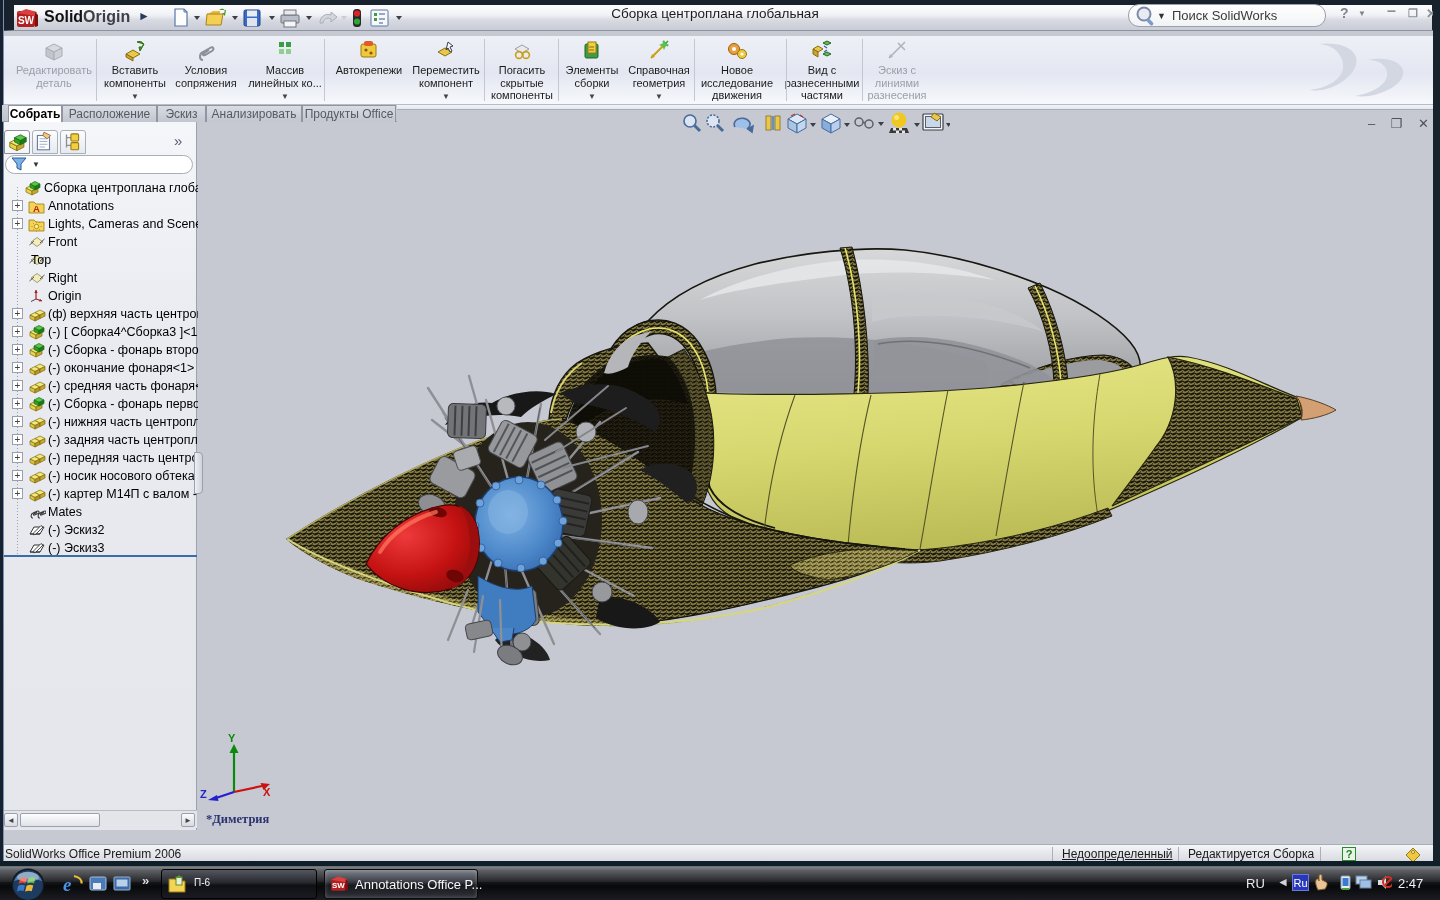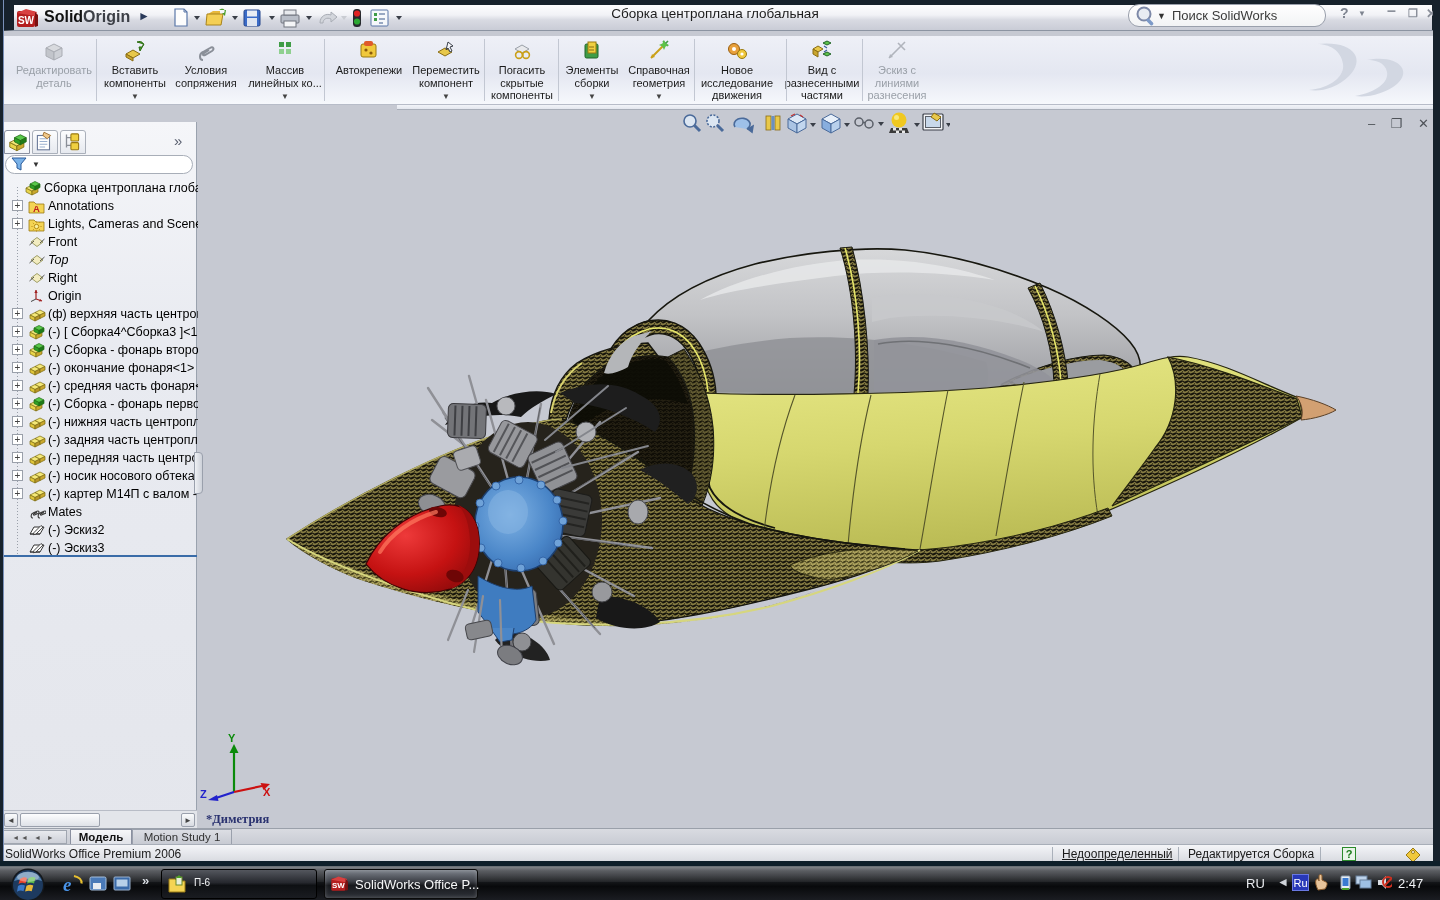--- a/index.html
+++ b/index.html
@@ -208,20 +208,27 @@
   </div>
   <div class="cmdsep" style="left:94px;"></div>
   <div class="cmdsep" style="left:322px;"></div>
   <div class="cmdsep" style="left:482px;"></div>
   <div class="cmdsep" style="left:556px;"></div>
   <div class="cmdsep" style="left:692px;"></div>
   <div class="cmdsep" style="left:784px;"></div>
   <div class="cmdsep" style="left:860px;"></div>
 </div>
 
+<div id="tabrow">
+  <div class="rtab active" style="left:6px;width:54px;">Собрать</div>
+  <div class="rtab" style="left:60px;width:95px;">Расположение</div>
+  <div class="rtab" style="left:155px;width:49px;">Эскиз</div>
+  <div class="rtab" style="left:204px;width:96px;">Анализировать</div>
+  <div class="rtab" style="left:300px;width:94px;">Продукты Office</div>
+</div>
 
 <svg width="0" height="0" style="position:absolute;">
       <defs>
   <g id="i-asm">
           <path d="M2 8 L8 11 L8 15 L2 12 Z" fill="#e8d44a" stroke="#7a6a10" stroke-width=".7"></path>
           <path d="M2 8 L8 5 L14 8 L8 11 Z" fill="#f4e878" stroke="#7a6a10" stroke-width=".7"></path>
           <path d="M8 11 L14 8 L14 12 L8 15 Z" fill="#caa82e" stroke="#7a6a10" stroke-width=".7"></path>
           <path d="M6 4 L11 1.5 L16 4 L11 6.5 Z" fill="#58c84a" stroke="#1e6a14" stroke-width=".7"></path>
           <path d="M6 4 L11 6.5 L11 10 L6 7.5 Z" fill="#2ea026" stroke="#1e6a14" stroke-width=".7"></path>
           <path d="M11 6.5 L16 4 L16 7.5 L11 10 Z" fill="#1e7a18" stroke="#1e6a14" stroke-width=".7"></path>
@@ -310,21 +317,21 @@
 <div class="ti" style="top:56px;left:0;width:195px;">
           <svg class="abs" style="left:26px;top:1px;" width="18" height="16" viewBox="0 0 18 16">
             <use href="#i-plane"></use>
           </svg>
           <span class="abs" style="left:46px;top:2px;">Front</span>
         </div>
 <div class="ti" style="top:74px;left:0;width:195px;">
           <svg class="abs" style="left:26px;top:1px;" width="18" height="16" viewBox="0 0 18 16">
             <use href="#i-plane"></use>
           </svg>
-          <span class="abs" style="left:46px;top:2px;font-style:italic;">Top</span>
+          <span class="abs" style="left:29px;top:2px;">Top</span>
         </div>
 <div class="ti" style="top:92px;left:0;width:195px;">
           <svg class="abs" style="left:26px;top:1px;" width="18" height="16" viewBox="0 0 18 16">
             <use href="#i-plane"></use>
           </svg>
           <span class="abs" style="left:46px;top:2px;">Right</span>
         </div>
 <div class="ti" style="top:110px;left:0;width:195px;">
           <svg class="abs" style="left:26px;top:1px;" width="18" height="16" viewBox="0 0 18 16">
             <use href="#i-origin"></use>
@@ -713,25 +720,20 @@
       </g>
 </svg>
 
 <div class="abs" style="left:1368px;top:116px;font-size:13px;color:#4e5258;letter-spacing:6px;">– ❐ ✕</div>
 <div id="hscroll">
   <div class="abs" style="left:2px;top:2px;width:14px;height:14px;background:linear-gradient(#fafbfc,#d8dbe2);border:1px solid #9aa0ac;border-radius:2px;font-size:8px;text-align:center;line-height:13px;color:#444;">◄</div>
   <div class="abs" style="left:18px;top:2px;width:80px;height:14px;background:linear-gradient(#fdfdfe,#dfe2e8);border:1px solid #9aa0ac;border-radius:2px;"></div>
 
   <div class="abs" style="left:179px;top:2px;width:14px;height:14px;background:linear-gradient(#fafbfc,#d8dbe2);border:1px solid #9aa0ac;border-radius:2px;font-size:8px;text-align:center;line-height:13px;color:#444;">►</div>
 </div>
-<div id="modeltabs">
-  <div class="abs" style="left:1px;top:1px;width:66px;height:14px;background:linear-gradient(#e8eaee,#cdd0d8);border:1px solid #a0a6b0;font-size:7px;color:#555;text-align:center;line-height:13px;letter-spacing:2px;">◄◄ ◄ ► ►►</div>
-  <div class="abs" style="left:70px;top:0px;width:62px;height:16px;background:linear-gradient(#f6f7f9,#dfe1e7);border:1px solid #8a90a0;border-bottom:none;font-weight:bold;color:#111;text-align:center;line-height:15px;">Модель</div>
-  <div class="abs" style="left:132px;top:0px;width:100px;height:16px;background:linear-gradient(#dcdee4,#c6c9d1);border:1px solid #9aa0ac;border-bottom:none;color:#333;text-align:center;line-height:15px;">Motion Study 1</div>
-</div>
 <div id="statusbar">
   <div class="abs" style="left:5px;top:2px;">SolidWorks Office Premium 2006</div>
   <div class="abs" style="left:1052px;top:2px;height:15px;border-left:1px solid #aab0ba;"></div>
   <div class="abs" style="left:1062px;top:2px;text-decoration:underline;">Недоопределенный</div>
   <div class="abs" style="left:1178px;top:2px;height:15px;border-left:1px solid #aab0ba;"></div>
   <div class="abs" style="left:1188px;top:2px;">Редактируется Сборка</div>
   <div class="abs" style="left:1320px;top:2px;height:15px;border-left:1px solid #aab0ba;"></div>
   <div class="abs" style="left:1342px;top:2px;width:14px;height:14px;background:#e8f4e8;border:1px solid #2a8a2a;color:#1a7a1a;font-size:11px;font-weight:bold;text-align:center;line-height:13px;">?</div>
   <svg class="abs" style="left:1404px;top:2px;" width="18" height="15" viewBox="0 0 18 15">
         <path d="M2 8 L9 1 L16 8 L9 15 Z" fill="#f0c83c" stroke="#9a7a14"></path>
@@ -777,21 +779,21 @@
         </svg>
     <span class="abs" style="left:32px;top:7px;color:#f2f3f5;font-size:10px;white-space:nowrap;">П-6</span>
   </div>
   <div class="abs" style="left:324px;top:3px;width:154px;height:30px;background:linear-gradient(#7e838c 0%,#3e4148 40%,#17191d 55%,#2e3138 100%);border:1px solid #0a0a0a;border-radius:3px;box-shadow:inset 0 0 4px rgba(255,255,255,.25);">
     <svg class="abs" style="left:5px;top:5px;" width="20" height="19" viewBox="0 0 24 24">
       <rect x="1" y="4" width="18" height="16" rx="2" fill="#b41e1e"></rect>
       <path d="M1 6 L10 2 L21 5 L19 9 Z" fill="#d84040"></path>
       <path d="M19 5 L22 8 L22 19 L19 20 Z" fill="#7a1010"></path>
       <text x="10" y="17" font-size="10" font-weight="bold" fill="#fff" text-anchor="middle">SW</text>
     </svg>
-    <span class="abs" style="left:30px;top:7px;color:#f6f7f8;font-size:13px;white-space:nowrap;">SolidWorks Office P...</span>
+    <span class="abs" style="left:30px;top:7px;color:#f6f7f8;font-size:13px;white-space:nowrap;">Annotations Office P...</span>
   </div>
 
   <div class="abs" style="left:1246px;top:10px;color:#e8eaee;font-size:13px;">RU</div>
   <div class="abs" style="left:1277px;top:9px;color:#d0d4da;font-size:12px;">◄</div>
   <div class="abs" style="left:1292px;top:8px;width:17px;height:17px;background:#2838b8;border:1px solid #6a78e0;color:#fff;font-size:11px;text-align:center;line-height:16px;">Ru</div>
   <svg class="abs" style="left:1313px;top:7px;" width="16" height="19" viewBox="0 0 16 19">
         <path d="M5 17 C3 13 2 9 3 7 C4 5 6 6 6 8 L6 3 C6 1 9 1 9 3 L9 7 L13 9 C15 10 14 13 12 16 Z" fill="#e8c49a" stroke="#8a5a2a"></path>
       </svg>
   <svg class="abs" style="left:1340px;top:8px;" width="52" height="18" viewBox="0 0 52 18">
     <rect x="1" y="2" width="9" height="13" rx="1" fill="#e8eef4" stroke="#8a9aaa"></rect>

